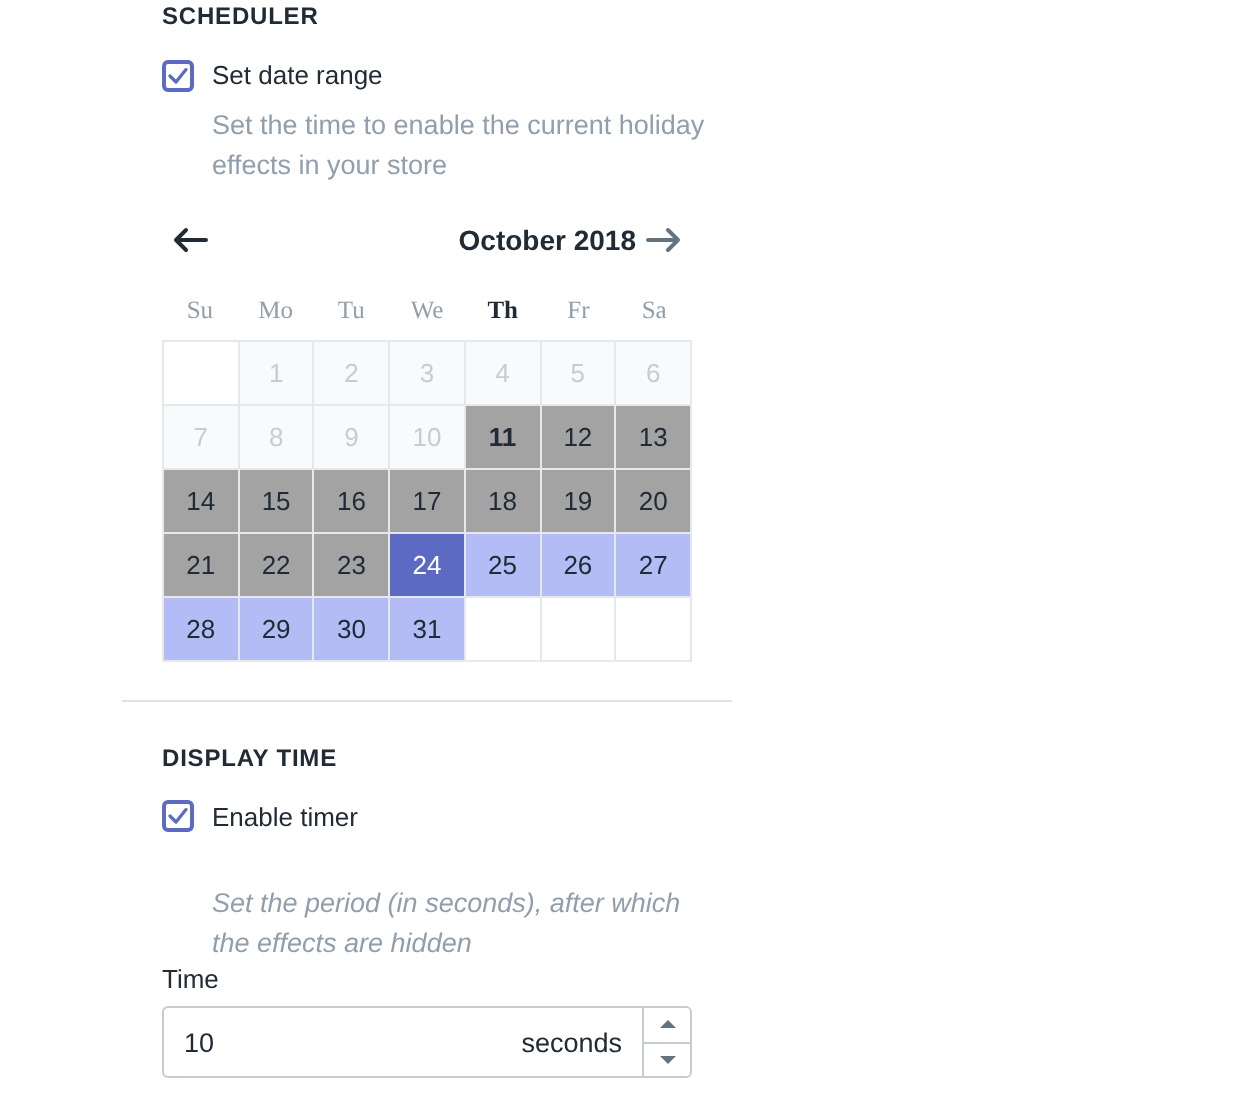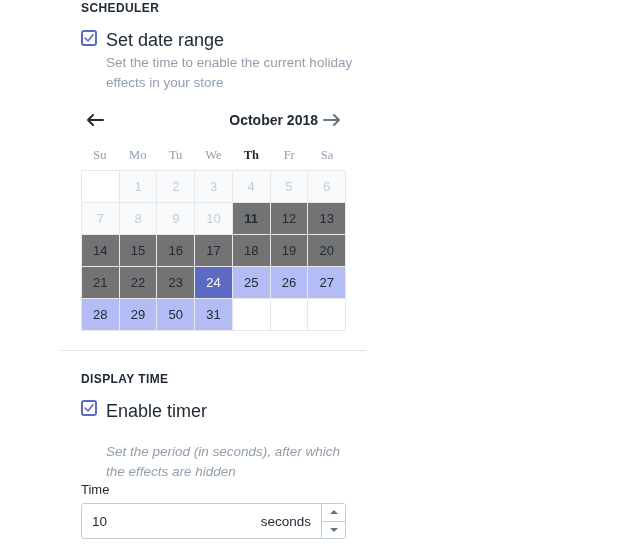--- a/index.html
+++ b/index.html
@@ -32,21 +32,21 @@
     position: absolute;
     width: 16px;
     height: 16px;
     border: 2px solid #5c6ac4;
     border-radius: 3px;
     background: #ffffff;
   }
   .checkbox svg { display: block; position: absolute; left: 1px; top: 1px; }
   .check-label {
     position: absolute;
-    font-size: 18px;
+    font-size: 13px;
     color: #212b36;
     white-space: nowrap;
   }
   .help-text {
     position: absolute;
     font-size: 13.5px;
     line-height: 20px;
     color: #919eab;
     width: 250px;
   }
@@ -102,21 +102,21 @@
   }
   .day {
     height: 32px;
     border-right: 1px solid #e6e9ec;
     border-bottom: 1px solid #e6e9ec;
     display: flex;
     align-items: center;
     justify-content: center;
     font-size: 13px;
     color: #212b36;
-    background: #737373;
+    background: #a3a3a3;
     cursor: pointer;
     user-select: none;
   }
   .day.empty        { background: #ffffff; cursor: default; color: transparent; }
   .day.disabled     { background: #f9fafb; color: #c4cdd5; cursor: default; }
   .day.today        { font-weight: bold; }
   .day.in-range     { background: #b3bcf5; color: #212b36; }
   .day.selected     { background: #5c6ac4; color: #ffffff; }
 
   
@@ -262,21 +262,21 @@
         <div class="day">20</div>
         <div class="day">21</div>
         <div class="day">22</div>
         <div class="day">23</div>
         <div class="day selected">24</div>
         <div class="day in-range">25</div>
         <div class="day in-range">26</div>
         <div class="day in-range">27</div>
         <div class="day in-range">28</div>
         <div class="day in-range">29</div>
-        <div class="day in-range">50</div>
+        <div class="day in-range">30</div>
         <div class="day in-range">31</div>
         <div class="day empty"></div>
         <div class="day empty"></div>
         <div class="day empty"></div>
       </div>
   </div>
 
   <div class="divider"></div>
 
   <div class="section-title" id="display-title">DISPLAY TIME</div>

